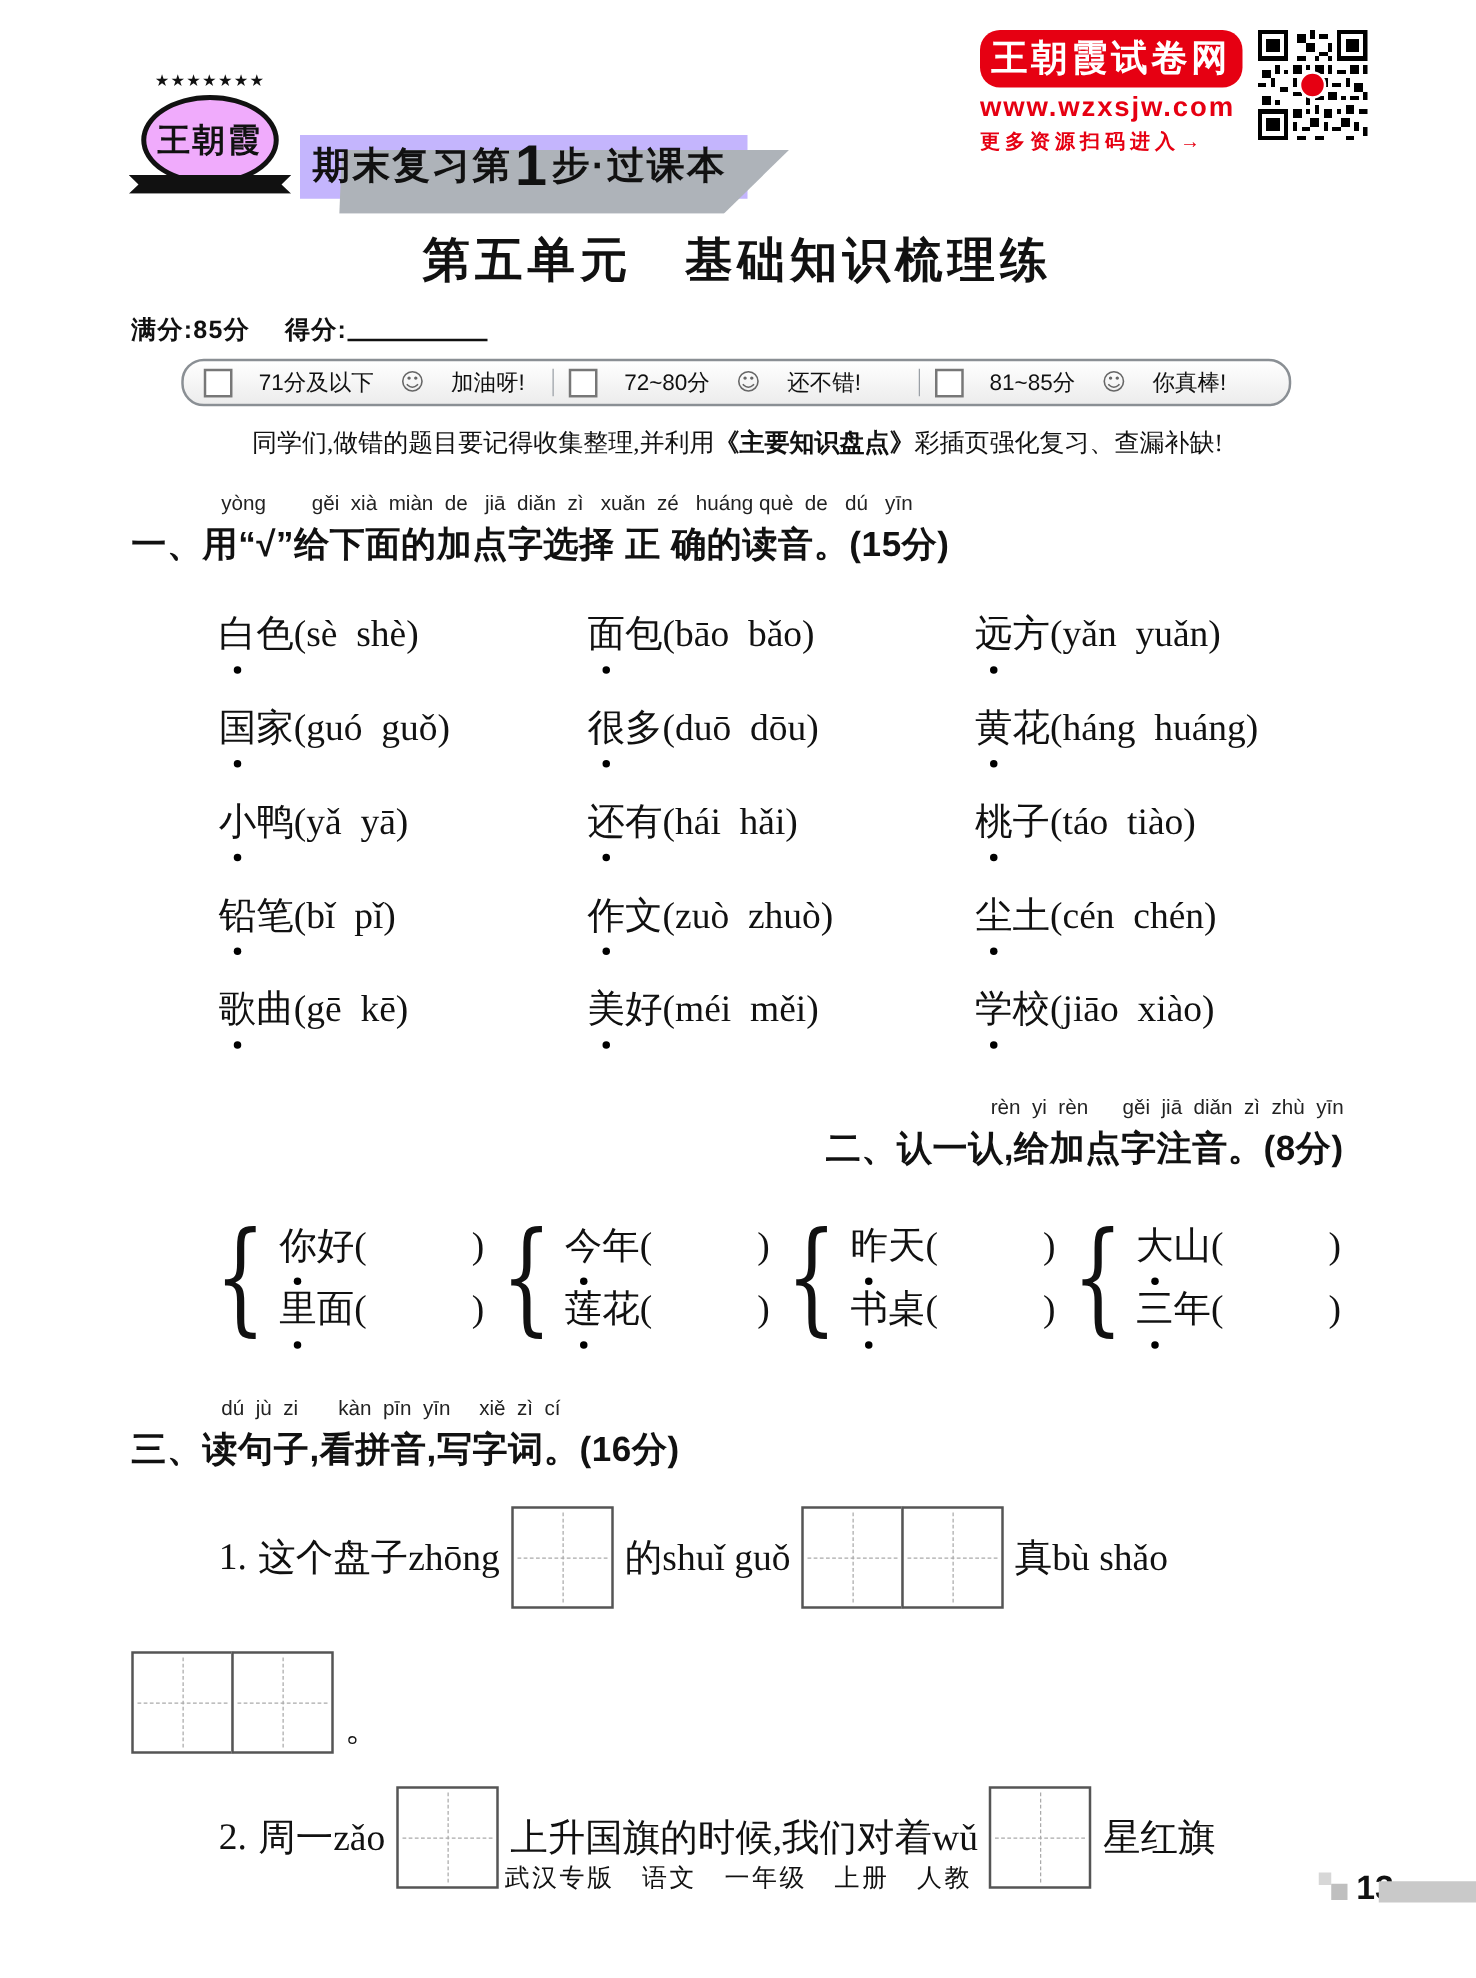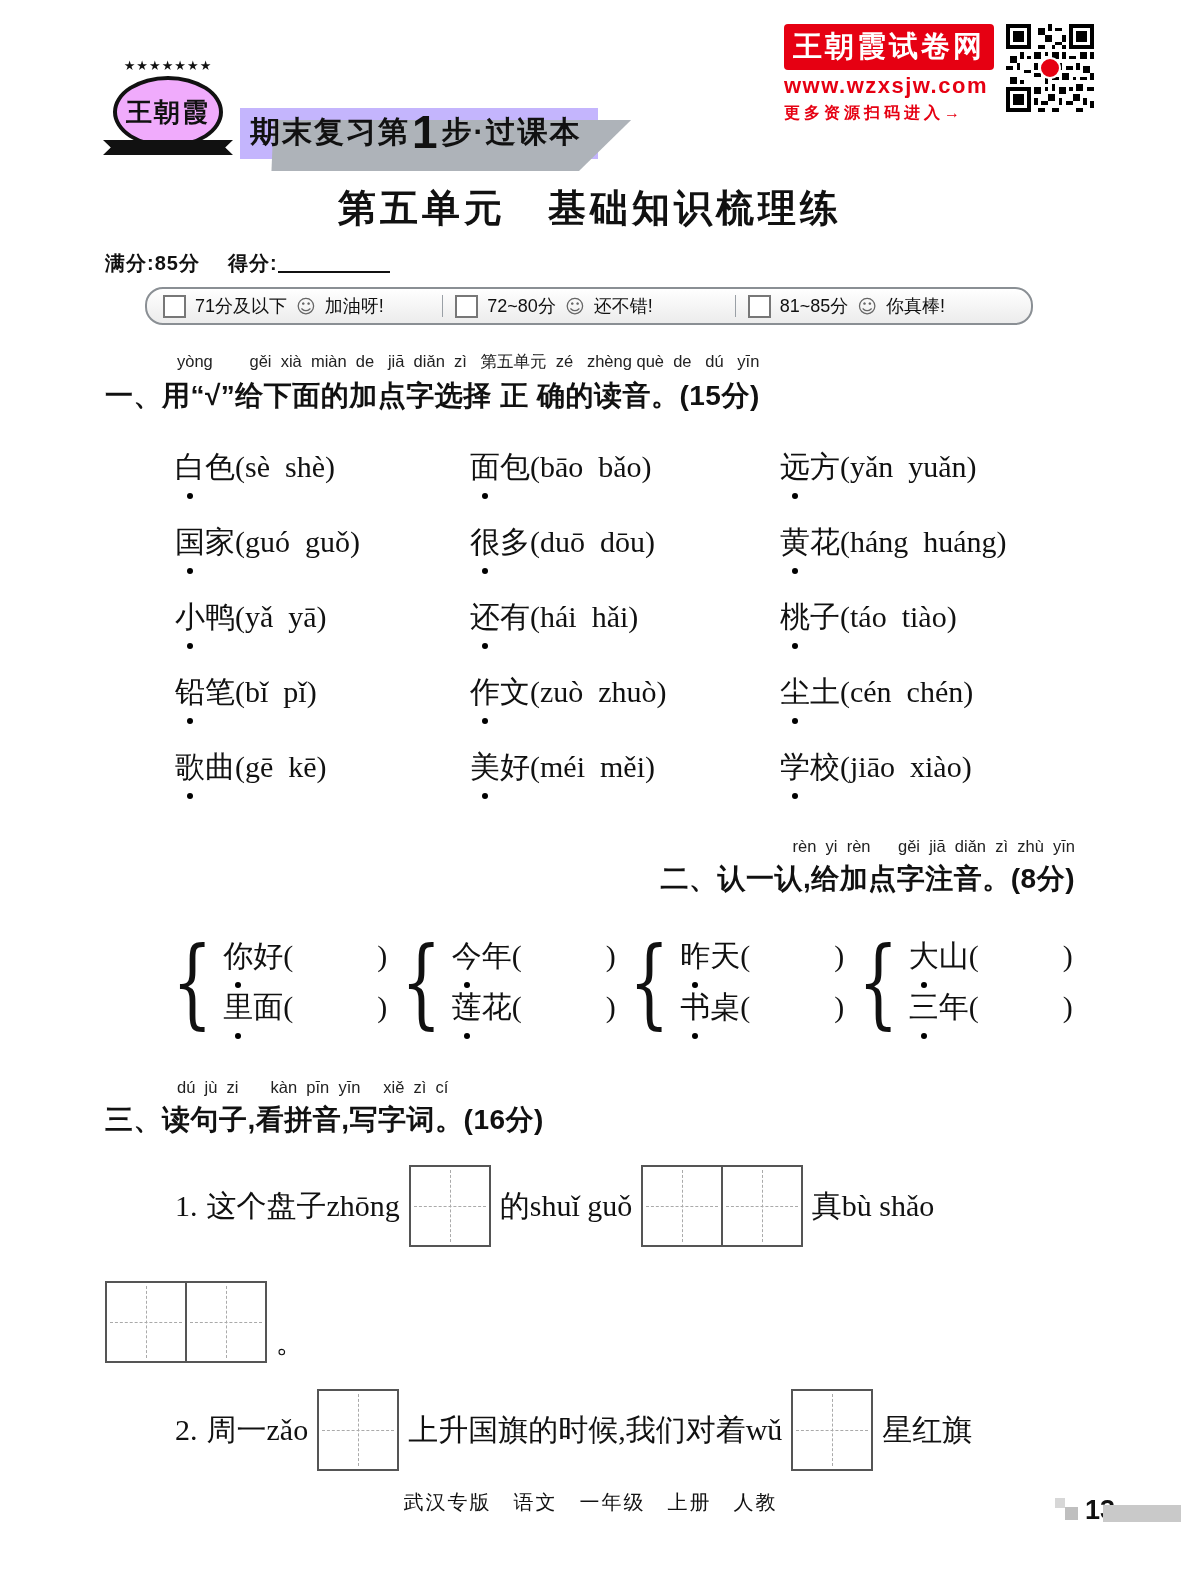--- a/index.html
+++ b/index.html
@@ -2,21 +2,21 @@
 <html><head>
 <meta charset="utf-8">
 <style>
   html,body { margin:0; padding:0; background:#fff; }
   .page { position:relative; width:1181px; height:1582px; background:#fff; overflow:hidden;
           font-family:"Liberation Serif","DejaVu Serif",serif; color:#111; }
 
   
   .brand { position:absolute; left:784px; top:24px; display:flex; gap:12px; align-items:flex-start; }
   .brand-name { background:#e60012; color:#fff; font-family:"Liberation Sans","DejaVu Sans",sans-serif;
-                font-weight:900; font-size:29px; letter-spacing:3px; padding:3px 9px; border-radius:4px; }
+                font-weight:900; font-size:29px; letter-spacing:3px; padding:3px 9px; border-radius:16px; }
   .brand-url { color:#e60012; font-family:"Liberation Sans","DejaVu Sans",sans-serif; font-weight:800;
                font-size:22px; letter-spacing:1.5px; margin-top:3px; }
   .brand-scan { color:#e60012; font-family:"Liberation Sans","DejaVu Sans",sans-serif; font-weight:800;
                 font-size:16px; letter-spacing:4px; margin-top:4px; }
   .qr { position:relative; width:88px; height:88px; }
   .qr svg { display:block; }
   .qr-logo { position:absolute; top:33px; left:33px; width:18px; height:18px; border-radius:50%;
              background:#e60012; border:2px solid #fff; }
 
   
@@ -42,21 +42,21 @@
            font-weight:900; font-size:38px; letter-spacing:4px; }
 
   .scoreline { margin-top:16px; text-align:left; font-family:"Liberation Sans","DejaVu Sans",sans-serif;
                font-weight:800; font-size:20px; letter-spacing:1px; padding-right:42px; }
   .sl-gap { display:inline-block; width:28px; }
   .score-blank { display:inline-block; width:112px; border-bottom:2px solid #111; height:1em; vertical-align:-3px; }
 
   .gradebar { margin:10px 42px 0 40px; height:34px; border:2px solid #8a8f94; border-radius:18px;
               display:flex; align-items:center; background:linear-gradient(#ffffff,#ececec);
               padding:0 16px; font-family:"Liberation Sans","DejaVu Sans",sans-serif; font-size:18px; }
-  .gb-seg { flex:1; display:flex; align-items:center; gap:9px; }
+  .gb-seg { flex:1; display:flex; align-items:center; gap:21px; }
   .gb-box { width:19px; height:19px; border:2px solid #777; background:#fff; flex:none; }
   .gb-face { color:#666; font-size:19px; font-family:"DejaVu Sans",sans-serif; }
   .gb-div { width:1px; height:22px; background:#9aa0a6; margin:0 12px; flex:none; }
 
   .notice { margin-top:16px; text-align:center; font-size:20px; }
   .notice b { font-weight:800; }
 
   
   .pinyin { margin-left:72px; font-family:"Liberation Sans","DejaVu Sans",sans-serif;
             font-size:16.5px; color:#222; white-space:pre; }
@@ -218,23 +218,24 @@
       </div>
       <div class="gb-div"></div>
       <div class="gb-seg">
         <span class="gb-box"></span>
         <span>81~85分</span>
         <span class="gb-face">☺</span>
         <span>你真棒!</span>
       </div>
     </div>
 
+    <div class="notice"><span>同学们,做错的题目要记得收集整理,并利用</span><b>《主要知识盘点》</b><span>彩插页强化复习、查漏补缺!</span></div>
 
     <section class="q q1">
-      <div class="pinyin">yòng        gěi  xià  miàn  de   jiā  diǎn  zì   第五单元  zé   zhèng què  de   dú   yīn</div>
+      <div class="pinyin">yòng        gěi  xià  miàn  de   jiā  diǎn  zì   xuǎn  zé   huáng què  de   dú   yīn</div>
       <h2 class="heading">一、用“√”给下面的加点字选择 正 确的读音。(15分)</h2>
       <div class="q1rows">
         <div class="q1row">
           <span class="q1item"><span class="dc">白</span><span>色(sè  shè)</span></span>
           <span class="q1item"><span class="dc">面</span><span>包(bāo  bǎo)</span></span>
           <span class="q1item"><span class="dc">远</span><span>方(yǎn  yuǎn)</span></span>
         </div>
         <div class="q1row">
           <span class="q1item"><span class="dc">国</span><span>家(guó  guǒ)</span></span>
           <span class="q1item"><span class="dc">很</span><span>多(duō  dōu)</span></span>

